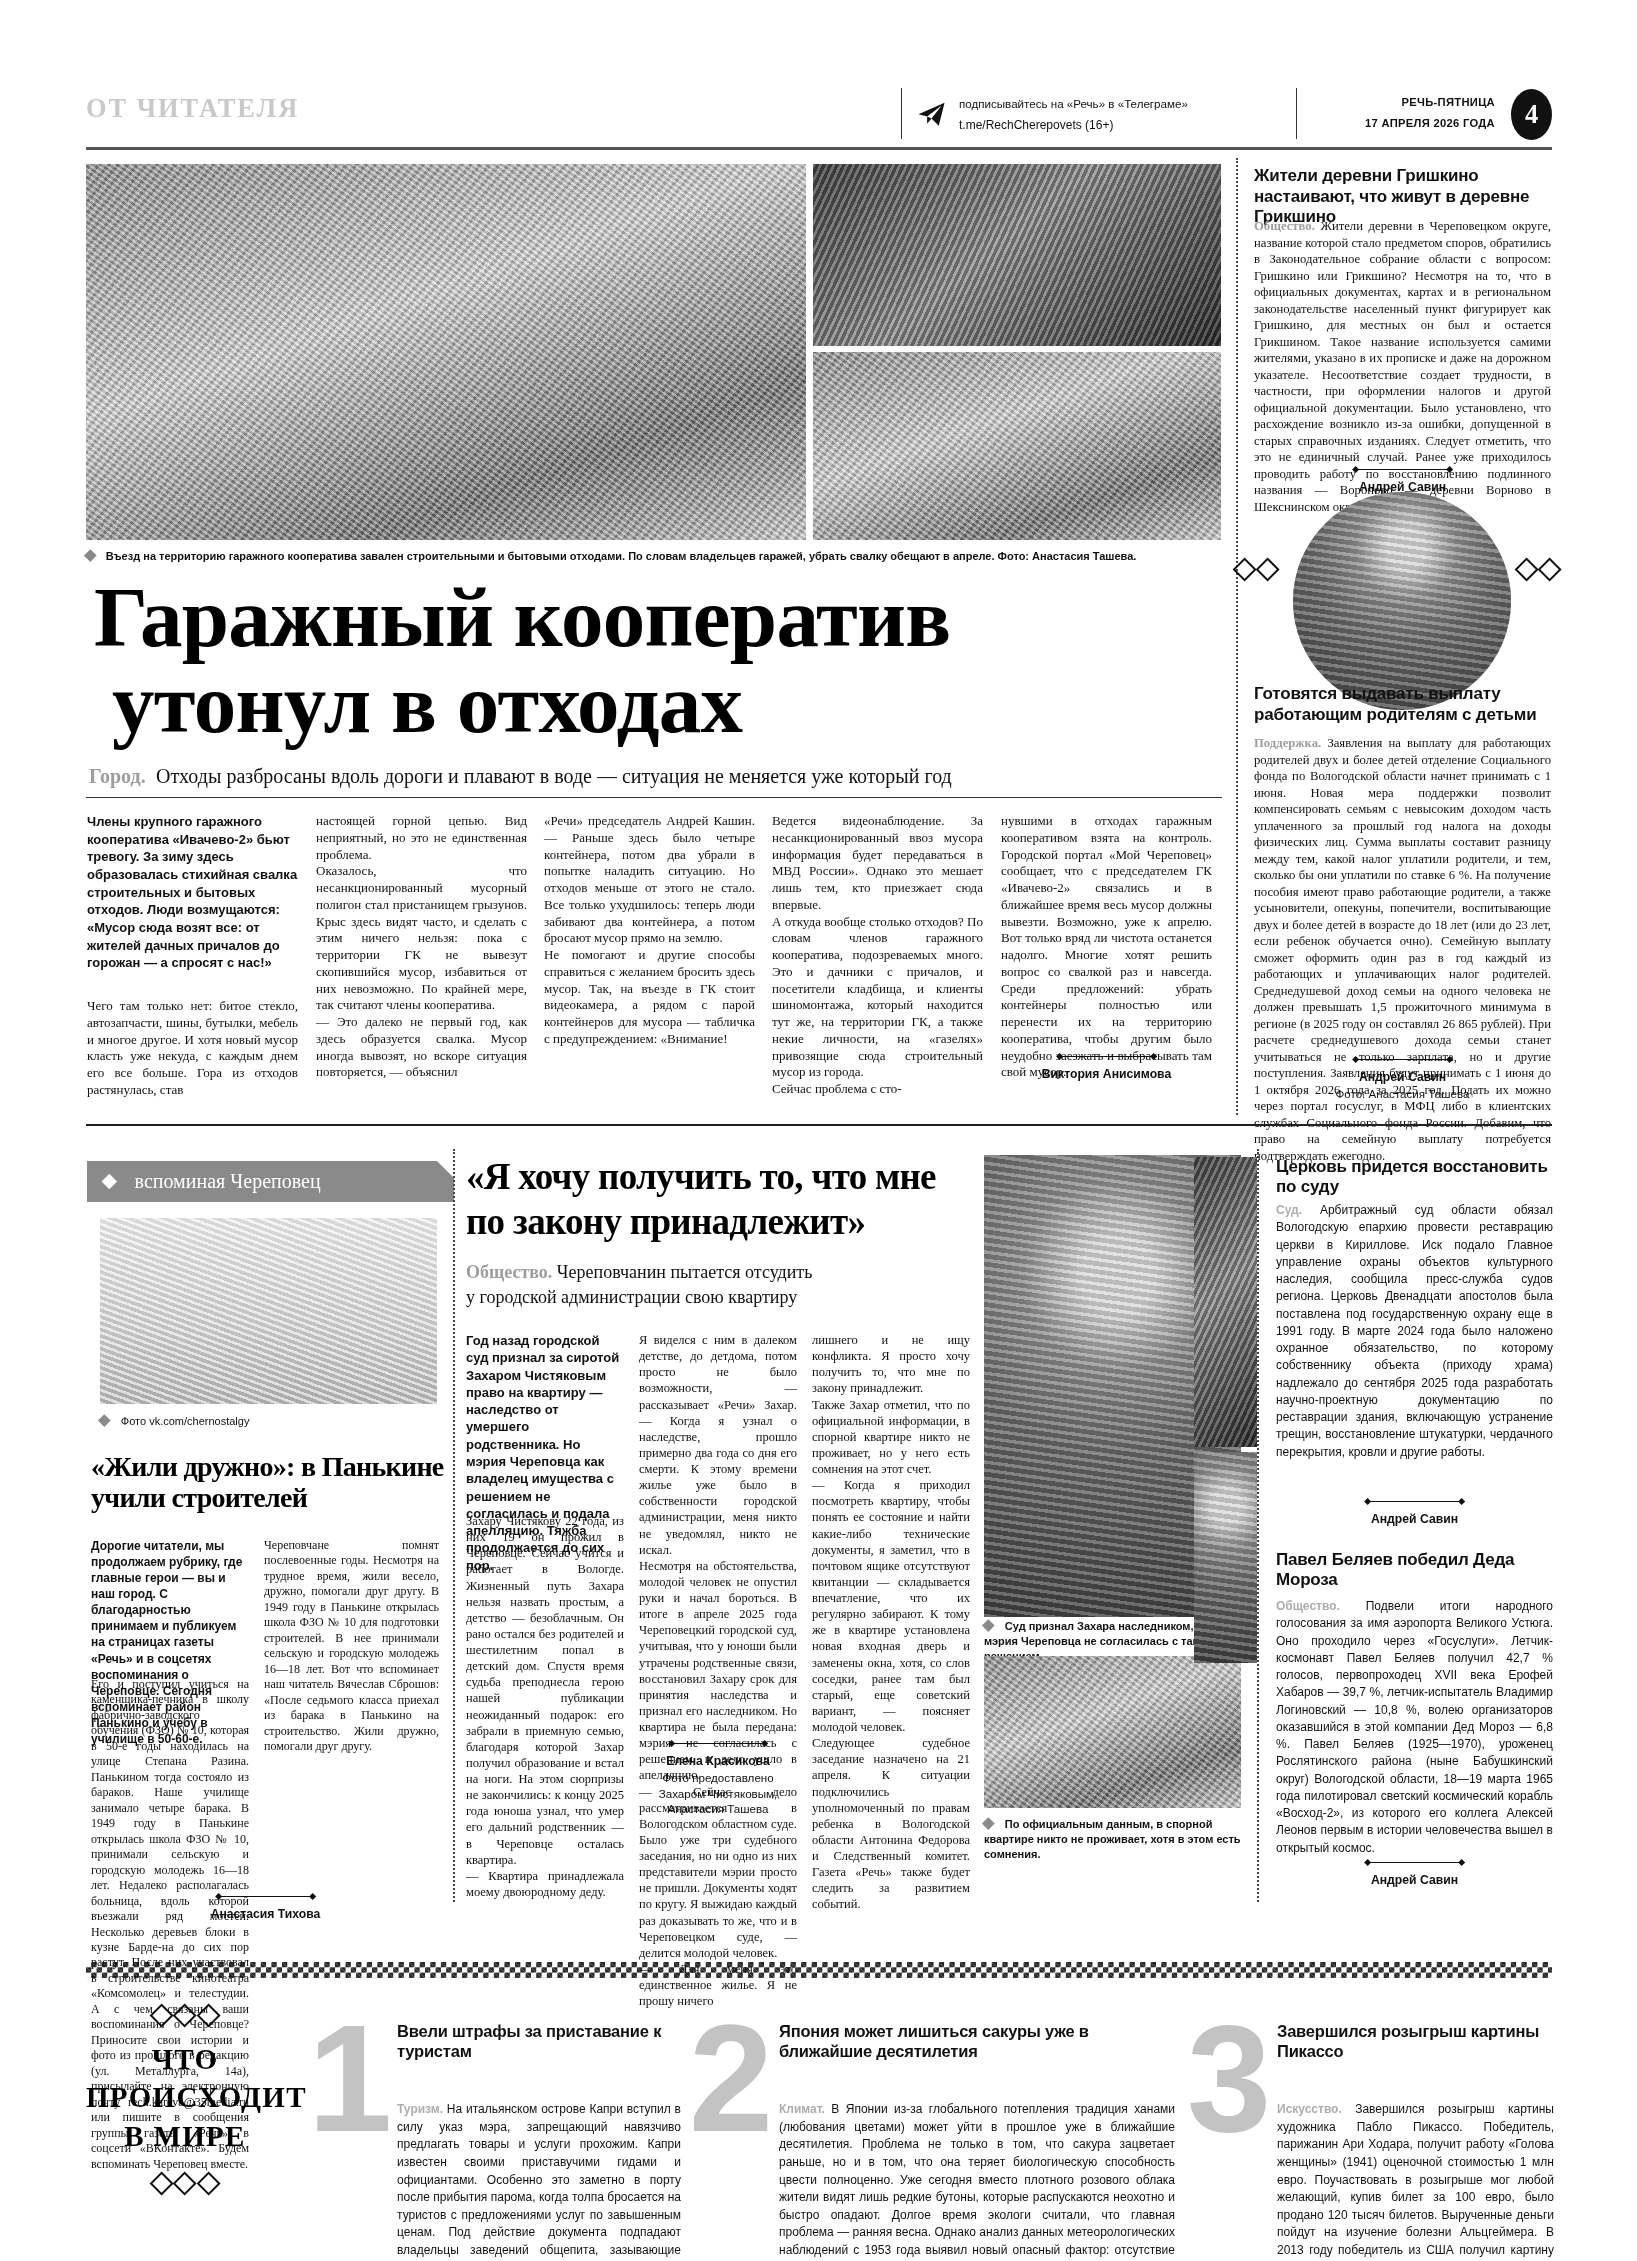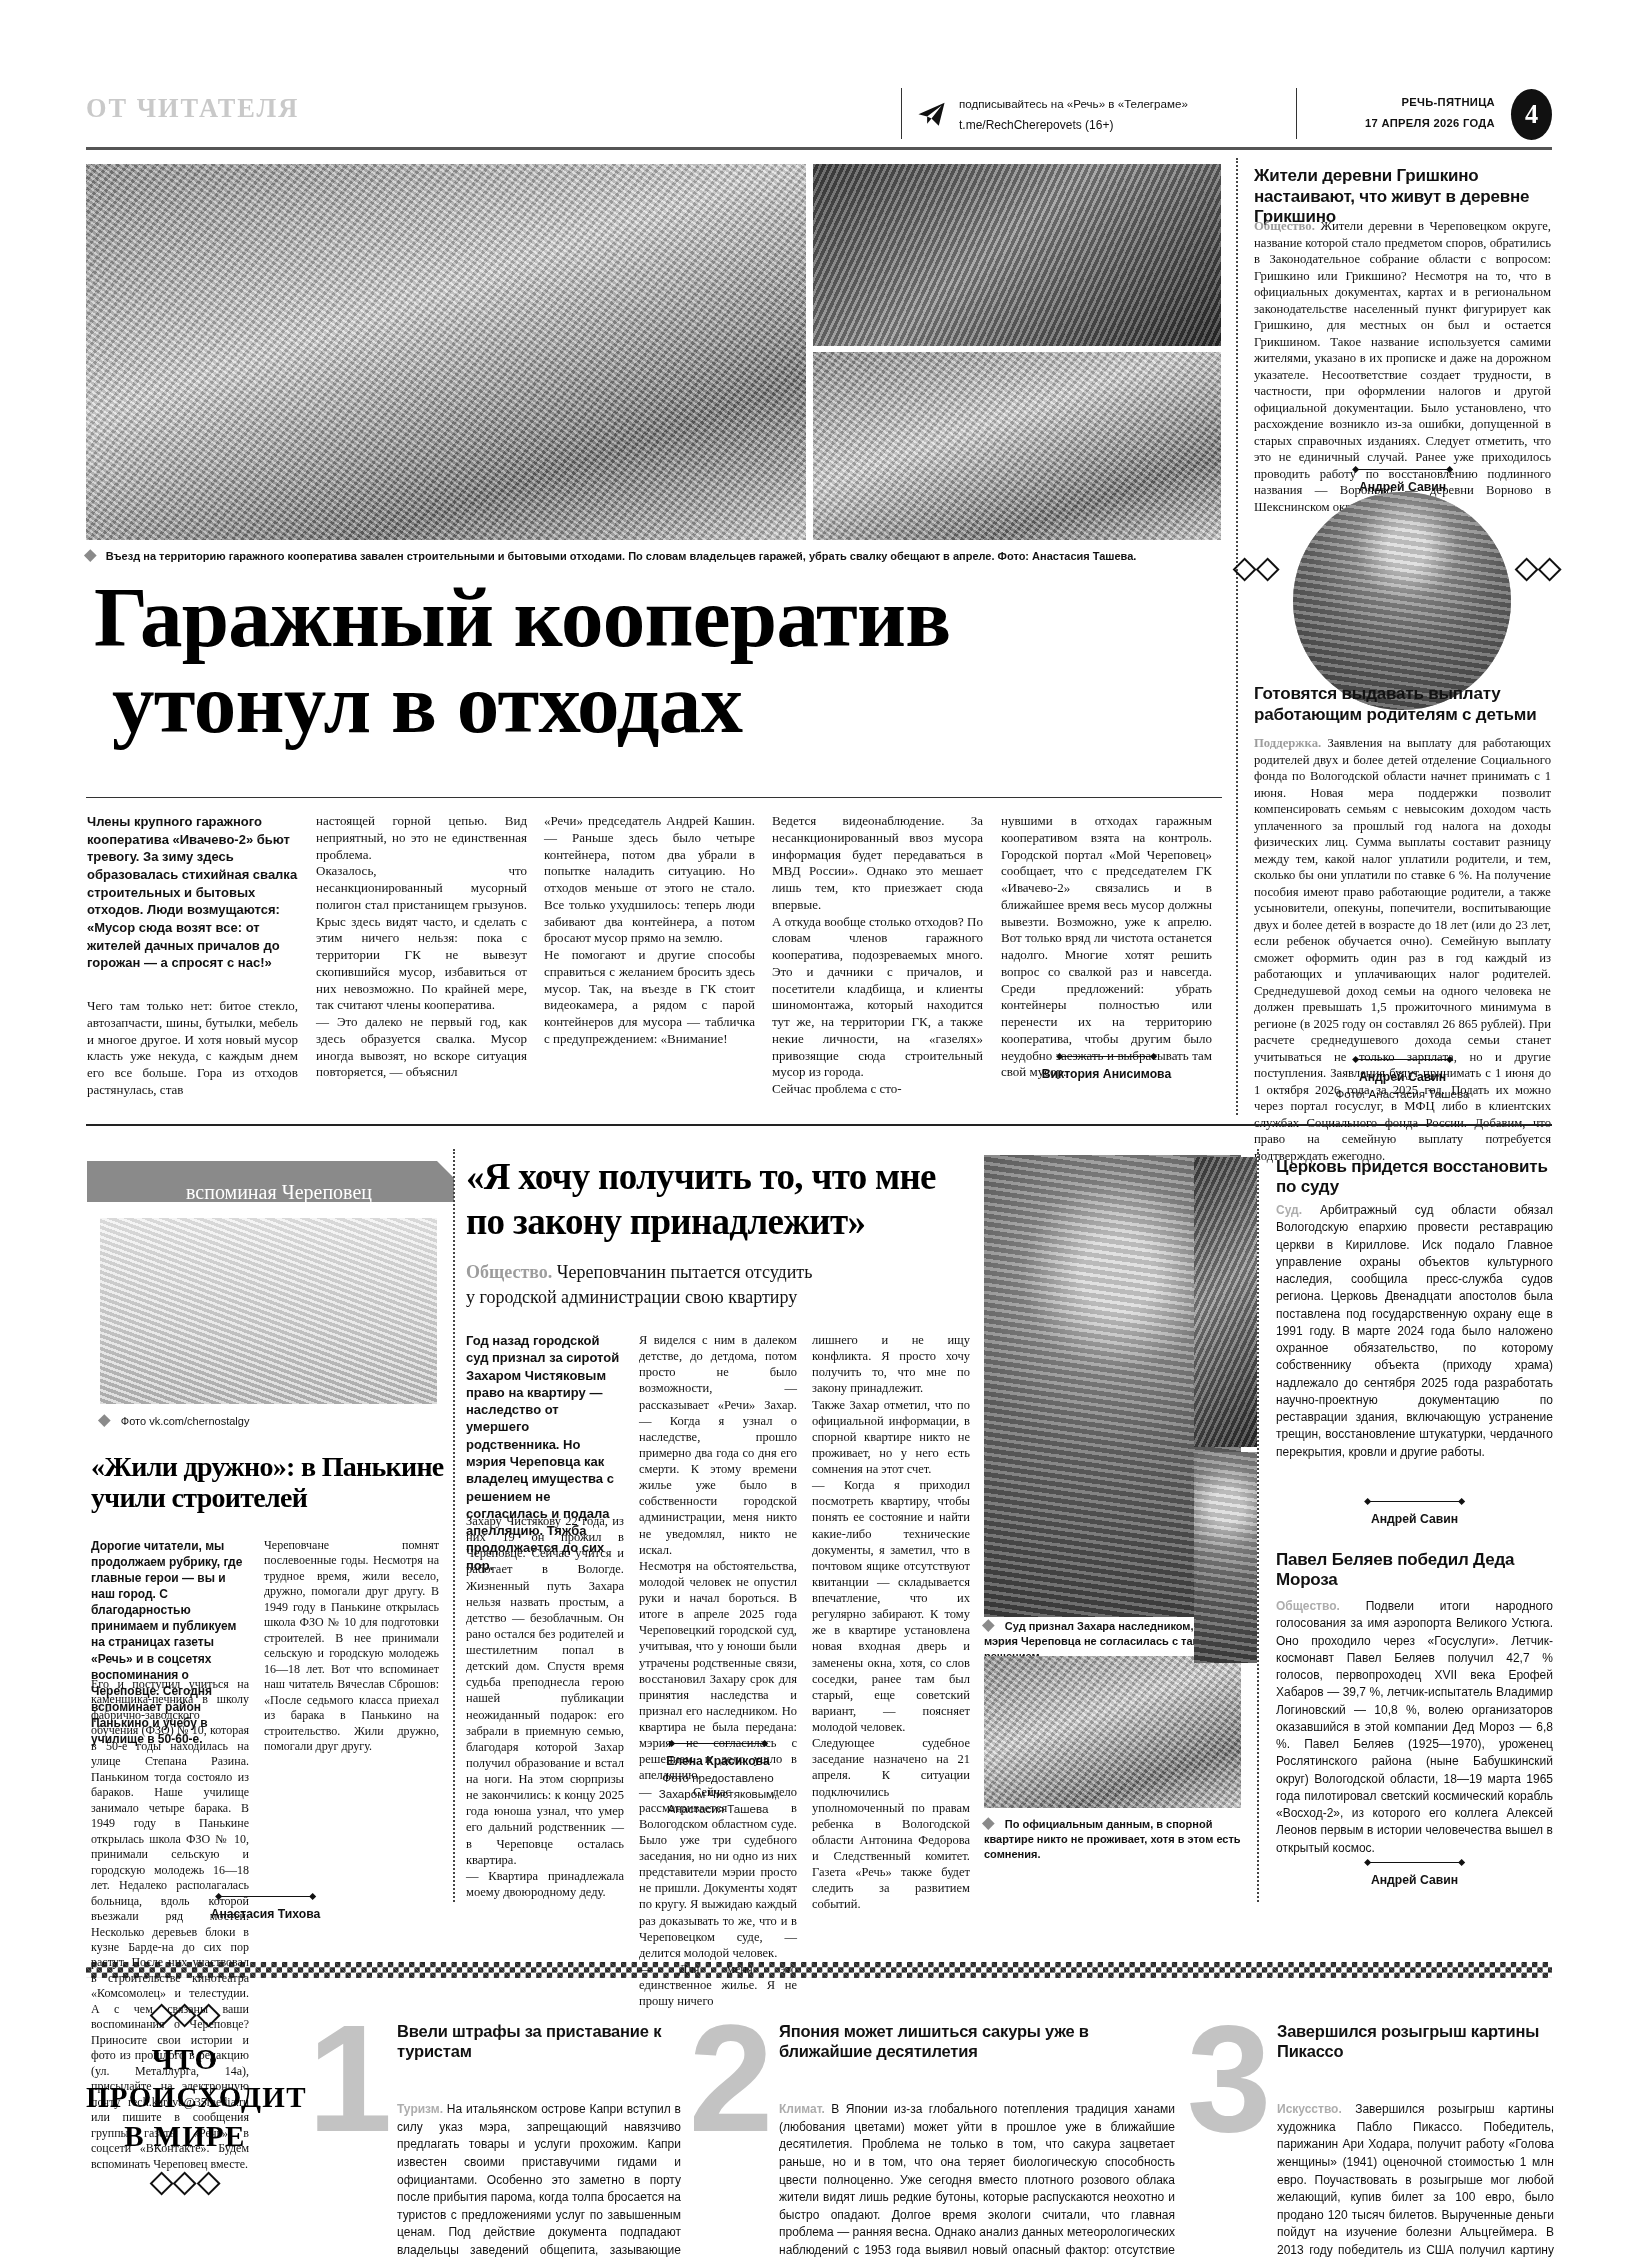--- a/index.html
+++ b/index.html
@@ -71,21 +71,21 @@
          linear-gradient(45deg,#111 25%,transparent 25%,transparent 75%,#111 75%),
          linear-gradient(45deg,#111 25%,transparent 25%,transparent 75%,#111 75%);
        background-size:10.6px 10.6px;background-position:0 0,5.3px 5.3px;opacity:.9;}
 
   .diamond{display:inline-block;width:8.6px;height:8.6px;background:#8a8a8a;transform:rotate(45deg);}
   .diamond.hollow{background:transparent;border:2px solid #111;}
 
   .bignum{font-family:"Liberation Sans",sans-serif;font-weight:700;color:#c3c3c3;font-size:152px;line-height:.78;}
 
   .tag-ribbon{background:#8a8a8a;color:#fff;font-family:"Liberation Serif",serif;font-size:20px;
-    display:flex;align-items:center;padding-left:17px;gap:20px;position:relative;flex-direction:column;}
+    display:flex;align-items:center;padding-left:17px;gap:20px;position:relative;}
   .tag-ribbon::after{content:"";position:absolute;right:0;top:0;border-top:0 solid transparent;
     border-right:17px solid #fff;border-bottom:17px solid transparent;}
 </style>
 </head>
 <body>
 
 <div class="page">
 
   <div class="masthead">
     <div class="mast-title">ОТ ЧИТАТЕЛЯ</div>
@@ -112,20 +112,24 @@
   <div class="ph" style="position:absolute;left:813px;top:352px;width:408px;height:188px;"></div>
 
   <div style="position:absolute;left:86px;top:549px;width:1136px;" class="cap">
     <span class="diamond"></span>
     <span style="margin-left:8px;">Въезд на территорию гаражного кооператива завален строительными и бытовыми отходами. По словам владельцев гаражей, убрать свалку обещают в апреле. Фото: Анастасия Ташева.</span>
   </div>
 
   <div class="huge" style="position:absolute;left:94px;top:574px;width:1136px;font-size:85px;line-height:1.02;">Гаражный кооператив</div>
   <div class="huge" style="position:absolute;left:112px;top:660px;width:1122px;font-size:85px;line-height:1.02;">утонул в отходах</div>
 
+  <div style="position:absolute;left:89px;top:765px;width:1136px;font-family:'Liberation Serif',serif;font-size:20px;">
+    <span class="rubric">Город.</span>
+    <span style="margin-left:5.3px;">Отходы разбросаны вдоль дороги и плавают в воде — ситуация не меняется уже который год</span>
+  </div>
 
   <div class="solid-h" style="left:86px;top:797px;width:1136px;height:1.3px;background:#333;"></div>
 
   <div class="lead" style="position:absolute;left:87px;top:813px;width:211px;">Члены крупного гаражного кооператива «Ивачево-2» бьют тревогу. За зиму здесь образовалась стихийная свалка строительных и бытовых отходов. Люди возмущаются: «Мусор сюда возят все: от жителей дачных причалов до горожан — а спросят с нас!»</div>
   <div class="serif-body" style="position:absolute;left:87px;top:998px;width:211px;">Чего там только нет: битое стекло, автозапчасти, шины, бутылки, мебель и многое другое. И хотя новый мусор класть уже некуда, с каждым днем его все больше. Гора из отходов растянулась, став</div>
 
   <div class="serif-body" style="position:absolute;left:316px;top:813px;width:211px;white-space:pre-line;">настоящей горной цепью. Вид неприятный, но это не единственная проблема.
 Оказалось, что несанкционированный мусорный полигон стал пристанищем грызунов. Крыс здесь видят часто, и сделать с этим ничего нельзя: пока с территории ГК не вывезут скопившийся мусор, избавиться от них невозможно. По крайней мере, так считают члены кооператива.
 — Это далеко не первый год, как здесь образуется свалка. Мусор иногда вывозят, но вскоре ситуация повторяется, — объяснил</div>
 

